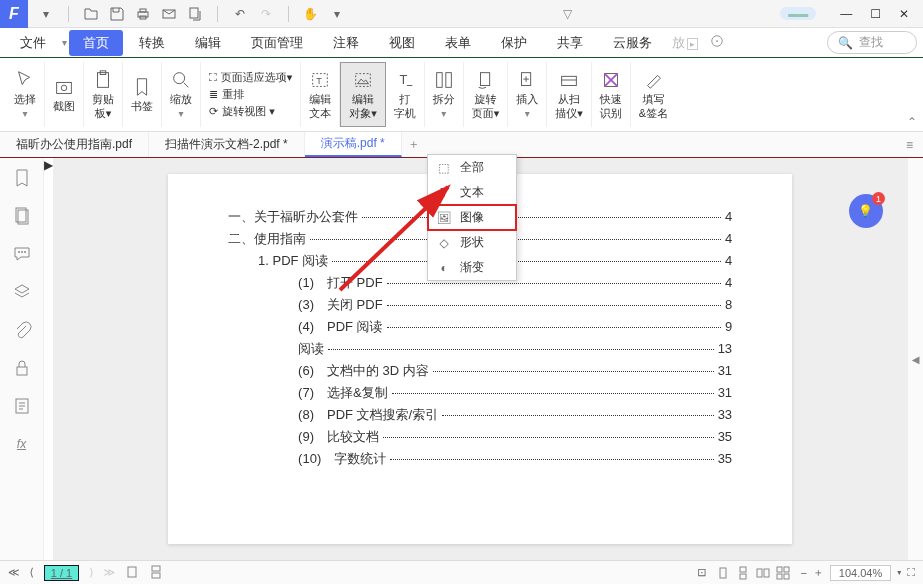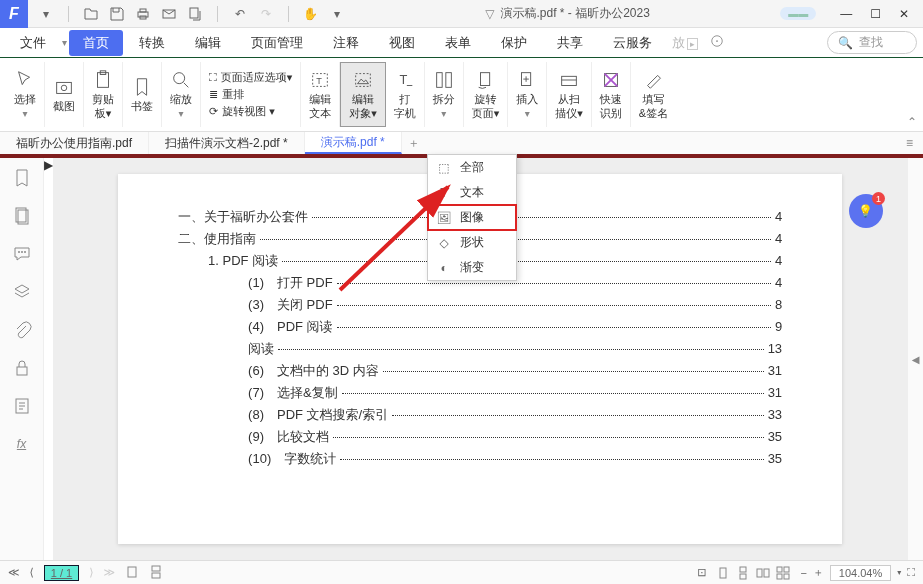--- a/index.html
+++ b/index.html
@@ -30,33 +30,33 @@
 .ribbon .grp { display: flex; flex-direction: column; align-items: center; justify-content: center; padding: 0 8px; border-right: 1px solid #eee; gap: 2px; cursor: pointer; }
 .ribbon .grp .ico { width: 22px; height: 22px; display: flex; align-items: center; justify-content: center; color: #555; }
 .ribbon .grp .lbl { font-size: 11px; text-align: center; line-height: 1.2; }
 .ribbon .grp .sub { font-size: 10px; color: #888; }
 .ribbon .col { display: flex; flex-direction: column; justify-content: center; gap: 2px; padding: 0 8px; border-right: 1px solid #eee; font-size: 11px; }
 .ribbon .col .row { display: flex; align-items: center; gap: 4px; cursor: pointer; }
 .ribbon .grp.highlight { background: #e8e8e8; border: 1px solid #999; }
 .ribbon .collapse { position: absolute; right: 6px; bottom: 2px; color: #888; cursor: pointer; }
 
 
-.tabstrip { height: 26px; display: flex; align-items: center; border-bottom: 4px solid #7f1d1d; background: #fafafa; }
+.tabstrip { height: 26px; display: flex; align-items: center; border-bottom: 1px solid #7f1d1d; background: #fafafa; }
 .tabstrip .tab { padding: 0 16px; height: 100%; display: flex; align-items: center; cursor: pointer; font-size: 12px; border-right: 1px solid #eee; }
 .tabstrip .tab.active { color: #4d6ef0; border-bottom: 2px solid #4d6ef0; background: #fff; }
 .tabstrip .newtab { width: 24px; text-align: center; color: #888; cursor: pointer; }
 .tabstrip .listbtn { margin-left: auto; padding: 0 10px; color: #888; cursor: pointer; }
 
 
 .main { display: flex; height: calc(584px - 28px - 30px - 74px - 26px - 24px); position: relative; }
 .sidebar { width: 44px; background: #fafafa; border-right: 1px solid #eee; display: flex; flex-direction: column; align-items: center; padding-top: 10px; gap: 18px; }
 .sidebar .sico { width: 20px; height: 20px; color: #888; cursor: pointer; display: flex; align-items: center; justify-content: center; text-decoration: underline; }
 
 .docarea { flex: 1; background: #eee; display: flex; justify-content: center; padding: 16px 0; overflow: hidden; position: relative; }
-.page { width: 724px; background: #fff; box-shadow: 0 1px 4px rgba(0,0,0,.15); padding: 30px 60px; position: relative; }
+.page { width: 624px; background: #fff; box-shadow: 0 1px 4px rgba(0,0,0,.15); padding: 30px 60px; position: relative; }
 .toc-line { display: flex; align-items: baseline; margin: 4px 0; font-size: 13px; }
 .toc-line .txt { white-space: nowrap; }
 .toc-line .dots { flex: 1; border-bottom: 1.5px dotted #333; margin: 0 4px; position: relative; top: -3px; }
 .toc-line .pg { }
 .ind1 { padding-left: 0; }
 .ind2 { padding-left: 30px; }
 .ind3 { padding-left: 70px; }
 
 .rightstrip { width: 16px; background: #fafafa; border-left: 1px solid #eee; display: flex; align-items: center; justify-content: center; }
 .rightstrip .chev { font-size: 10px; color: #888; cursor: pointer; }
@@ -124,21 +124,20 @@
       </span>
     <span class="sep"></span>
     <span class="qat-icon">↶</span>
     <span class="qat-icon" style="color:#ccc">↷</span>
     <span class="sep"></span>
     <span class="qat-icon">✋</span>
     <span class="qat-icon">▾</span>
   </div>
   <div class="title">
     <span style="color:#888">▽</span>
-    <span>演示稿.pdf * - 福昕办公2023</span>
   </div>
   <span class="vip">▬▬</span>
   <div class="wincontrols">
     <span>―</span>
     <span>☐</span>
     <span>✕</span>
   </div>
 </div>
 
 <div class="menubar">

